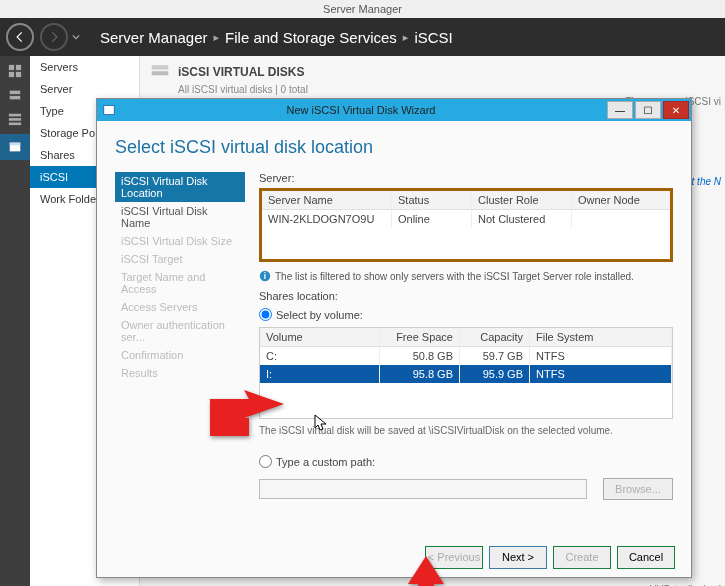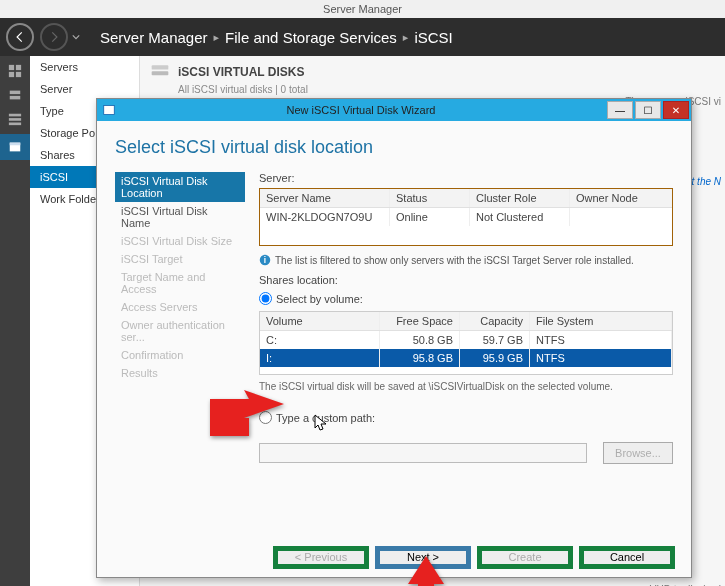--- a/index.html
+++ b/index.html
@@ -48,47 +48,47 @@
   .wiz-body { flex: 1; display: flex; flex-direction: column; padding: 12px 18px 8px 18px; }
   .wiz-heading { font-size: 18px; color: #1e73a5; margin: 4px 0 14px 0; font-weight: normal;}
   .wiz-split { flex: 1; display: flex; gap: 14px; overflow:hidden;}
   .wiz-nav { width: 130px; font-size: 11px; }
   .wiz-nav .step { padding: 3px 6px; color: #bbb; cursor: default; }
   .wiz-nav .step.cur { background: #1776a8; color: #fff; }
   .wiz-nav .step.done { color: #555; }
 
   .wiz-main { flex: 1; font-size: 11px; color: #444; display:flex; flex-direction:column;}
   .wiz-main label.sec { display: block; margin-bottom: 4px; }
-  .srv-table { border: 1px solid #a16207; height: 58px; background: #fff; font-size: 11px; overflow:hidden;}
+  .srv-table { border: 3px solid #a16207; height: 74px; background: #fff; font-size: 11px; overflow:hidden;}
   .srv-table .hdr { display: flex; background: #f3f3f3; border-bottom: 1px solid #e0e0e0; }
   .srv-table .hdr div, .srv-table .row div { padding: 3px 6px; border-right: 1px solid #eee; }
   .srv-table .hdr div:last-child, .srv-table .row div:last-child { border-right:none; }
   .srv-table .row { display: flex; }
   .c-name{width:130px;} .c-status{width:80px;} .c-cluster{width:100px;} .c-owner{flex:1;}
 
   .info-note { display: flex; align-items: center; gap: 4px; margin: 8px 0; font-size: 10px; color: #555;}
   .info-note svg { width: 12px; height: 12px; }
 
   .radio-row { display: flex; align-items: center; gap: 4px; margin: 2px 0;}
   .radio-row input { margin: 0; }
 
-  .vol-table { border: 1px solid #ccc; height: 64px; background: #fff; margin-top: 4px; font-size: 11px;}
+  .vol-table { border: 1px solid #ccc; height: 92px; background: #fff; margin-top: 4px; font-size: 11px;}
   .vol-table .hdr { display: flex; background: #f3f3f3; border-bottom: 1px solid #e0e0e0; }
   .vol-table .hdr div, .vol-table .row div { padding: 3px 6px; border-right: 1px solid #eee; }
   .vol-table .row { display: flex; cursor:pointer;}
   .vol-table .row.sel { background: #0a5aa8; color: #fff; }
   .v-vol{width:120px;} .v-free{width:80px; text-align:right;} .v-cap{width:70px; text-align:right;} .v-fs{flex:1;}
 
   .vol-note { font-size: 10px; color: #666; margin-top: 6px;}
-  .custom-row { display:flex; align-items:center; gap:16px; margin-top:16px;}
+  .custom-row { display:flex; align-items:center; gap:16px; margin-top:8px;}
   .custom-row input[type=text]{ flex:1; height:20px; border:1px solid #bbb; background:#f6f6f6; font-size:11px; padding:0 4px;}
   .browse-btn { width:70px; height:22px; font-size:11px; background:#eee; border:1px solid #aaa; cursor:pointer;}
 
   .wiz-footer { height: 40px; display: flex; justify-content: flex-end; align-items: center; gap: 6px; padding: 0 16px; border-top:0px;}
-  .wbtn2 { width: 96px; height: 23px; font-size: 11px; border: 5px solid #15803d; background: #eee; cursor: pointer; }
+  .wbtn2 { width: 58px; height: 23px; font-size: 11px; border: 1px solid #15803d; background: #eee; cursor: pointer; }
   .wbtn2:disabled { color: #aaa; cursor: default; }
   .wbtn2.primary { border-color: #3a7aa8; }
 
   
   .arrow { position: absolute; z-index: 500; filter: drop-shadow(1px 2px 2px rgba(0,0,0,.4)); }
   .arrow svg { display:block; }
 
 </style>
 </head>
 <body>

